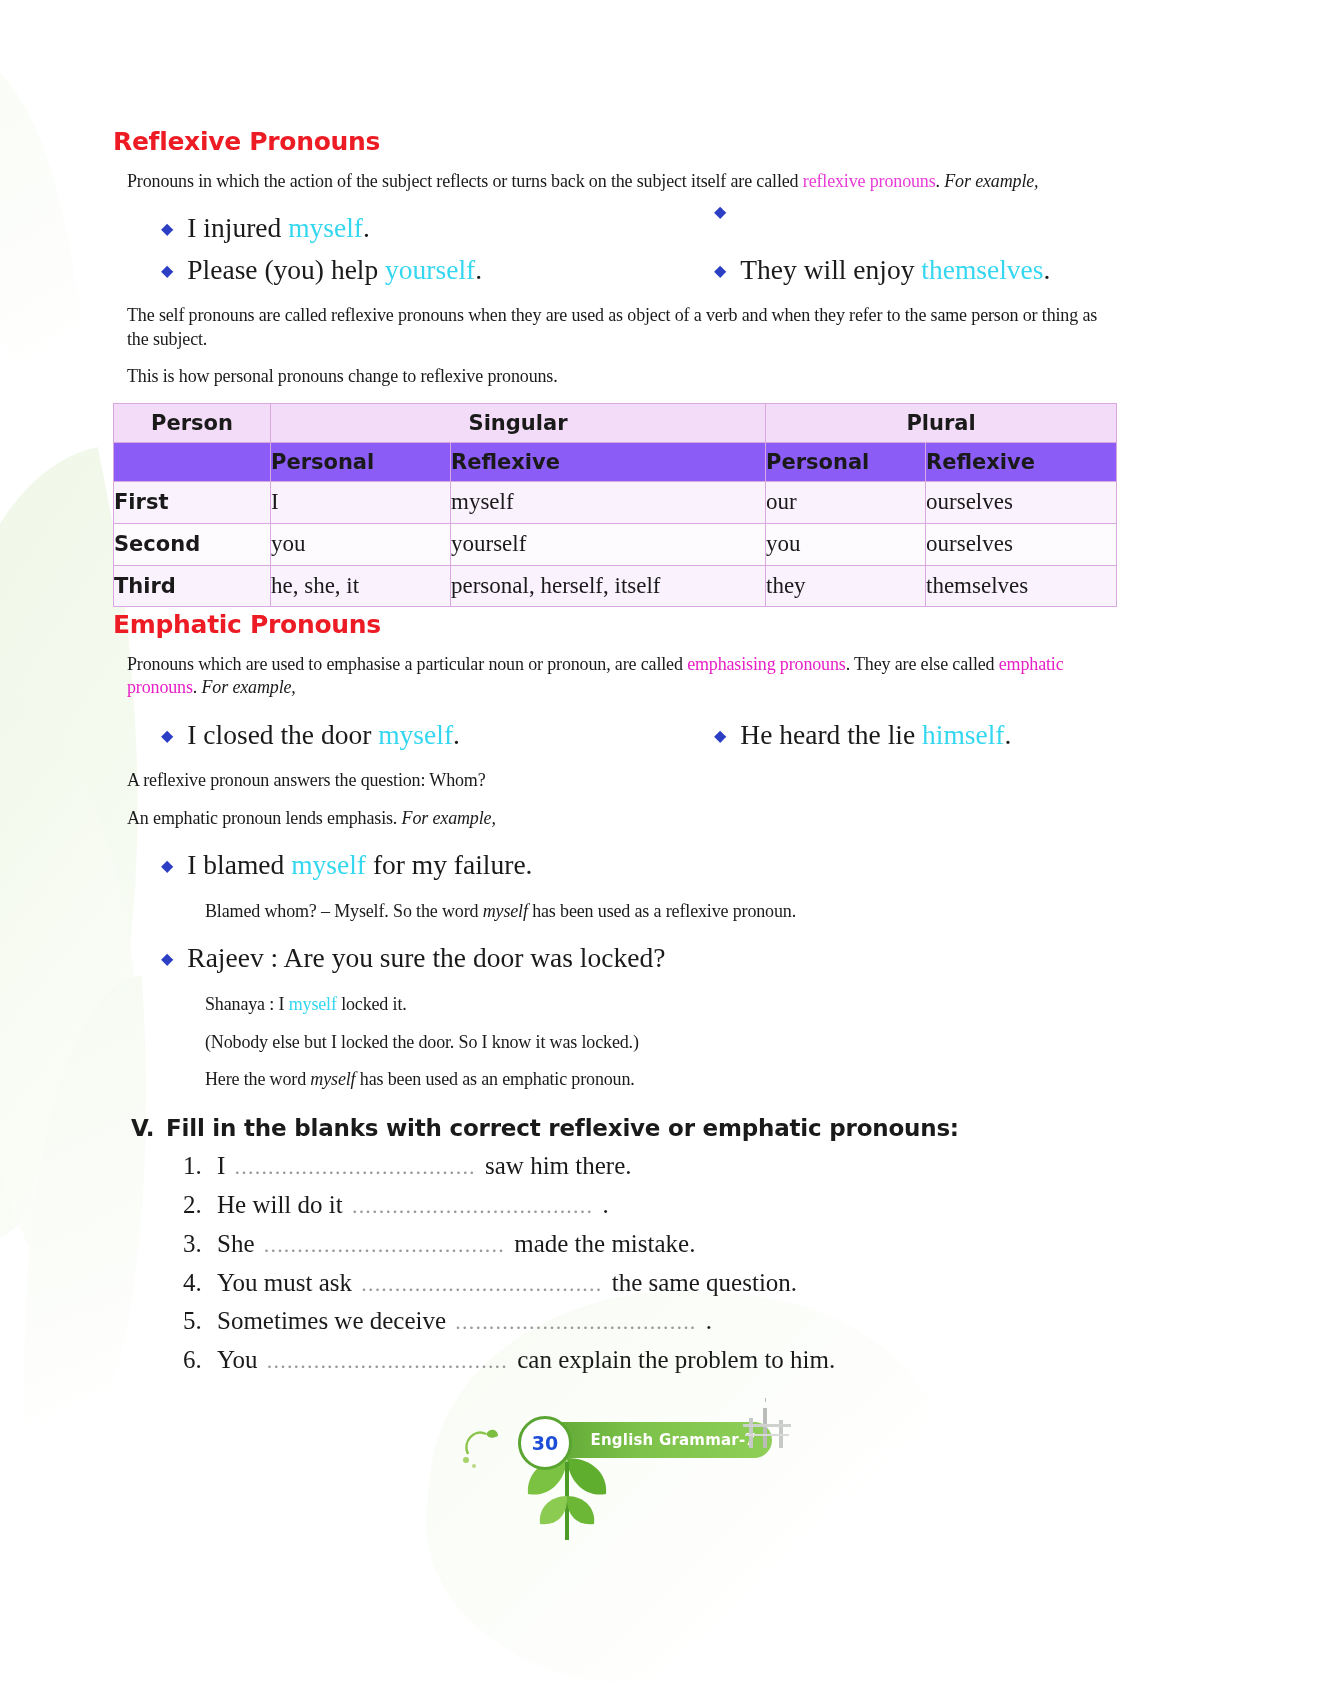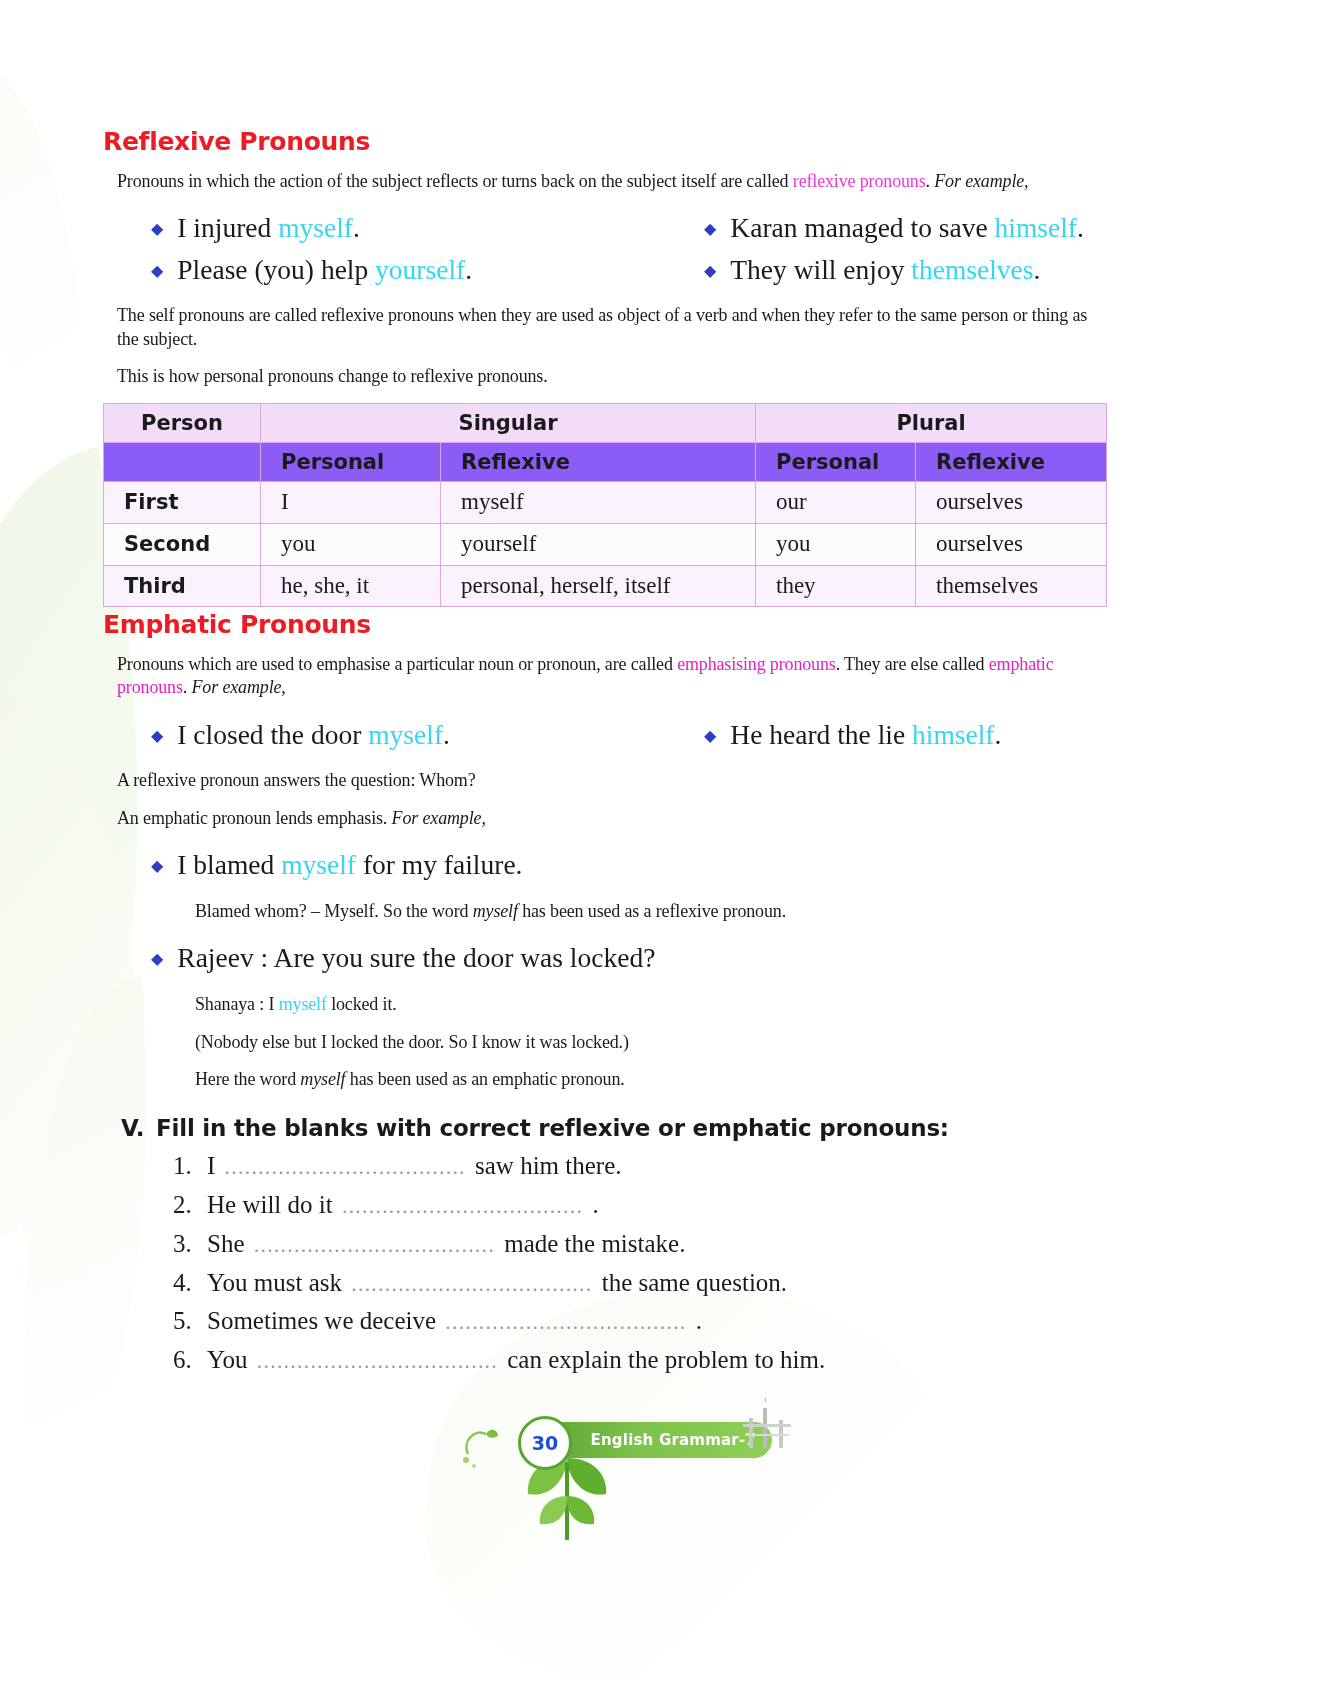--- a/index.html
+++ b/index.html
@@ -66,21 +66,21 @@
   }
 
   
   .page {
     position: relative;
     z-index: 2;
     padding: 0;
   }
   .content {
     position: absolute;
-    left: 103px;
+    left: 113px;
     top: 128px;
     width: 1013px;
   }
 
   h2.section-head {
     color: #ed1c24;
     font-family: "DejaVu Sans", "Liberation Sans", sans-serif;
     font-weight: bold;
     font-size: 25px;
     letter-spacing: -0.3px;
@@ -124,21 +124,21 @@
   
   table.pron {
     border-collapse: collapse;
     width: 1003px;
     margin: 9px 0 4px 0;
     font-size: 23px;
     table-layout: fixed;
   }
   table.pron th, table.pron td {
     border: 1px solid #d9a8e0;
-    padding: 6px 20px;
+    padding: 6px 0;
     text-align: left;
     line-height: 1.25;
     font-weight: normal;
   }
   table.pron thead th {
     background: #f3dcf7;
     text-align: center;
     font-family: "DejaVu Sans", "Liberation Sans", sans-serif;
     font-weight: bold;
     font-size: 21px;
@@ -296,21 +296,20 @@
 
     <p class="para"><span>Pronouns in which the action of the subject reflects or turns back on the subject itself are called </span><span class="pink">reflexive pronouns</span><span>. </span><span class="ital">For example,</span></p>
 
     <div class="ex-grid">
       <div class="ex-item">
         <span class="dia">◆</span>
         <span><span>I injured </span><span class="cyan">myself</span><span>.</span></span>
       </div>
       <div class="ex-item">
         <span class="dia">◆</span>
-        <span><span>Karan managed to save </span><span class="cyan">himself</span><span>.</span></span>
       </div>
       <div class="ex-item">
         <span class="dia">◆</span>
         <span><span>Please (you) help </span><span class="cyan">yourself</span><span>.</span></span>
       </div>
       <div class="ex-item">
         <span class="dia">◆</span>
         <span><span>They will enjoy </span><span class="cyan">themselves</span><span>.</span></span>
       </div>
     </div>

